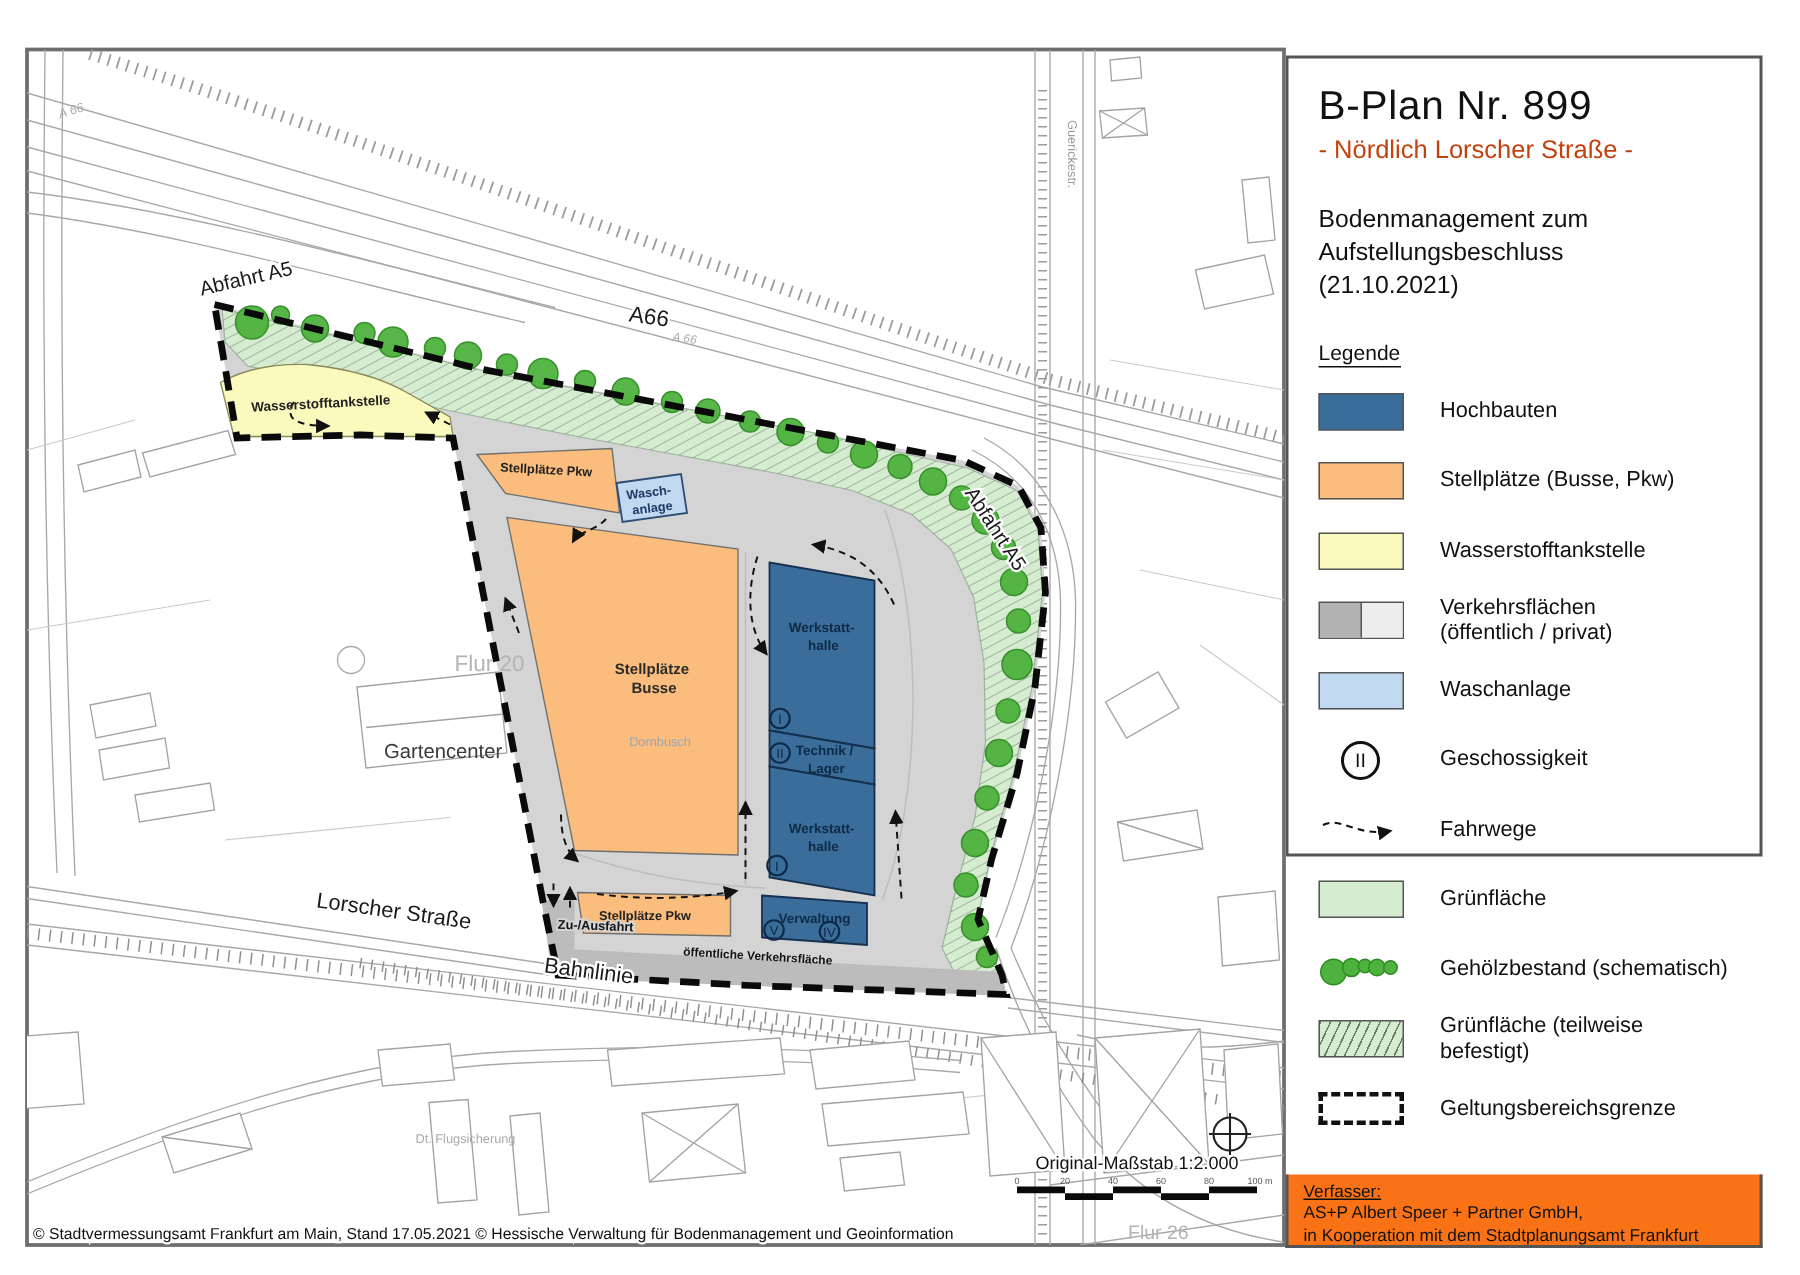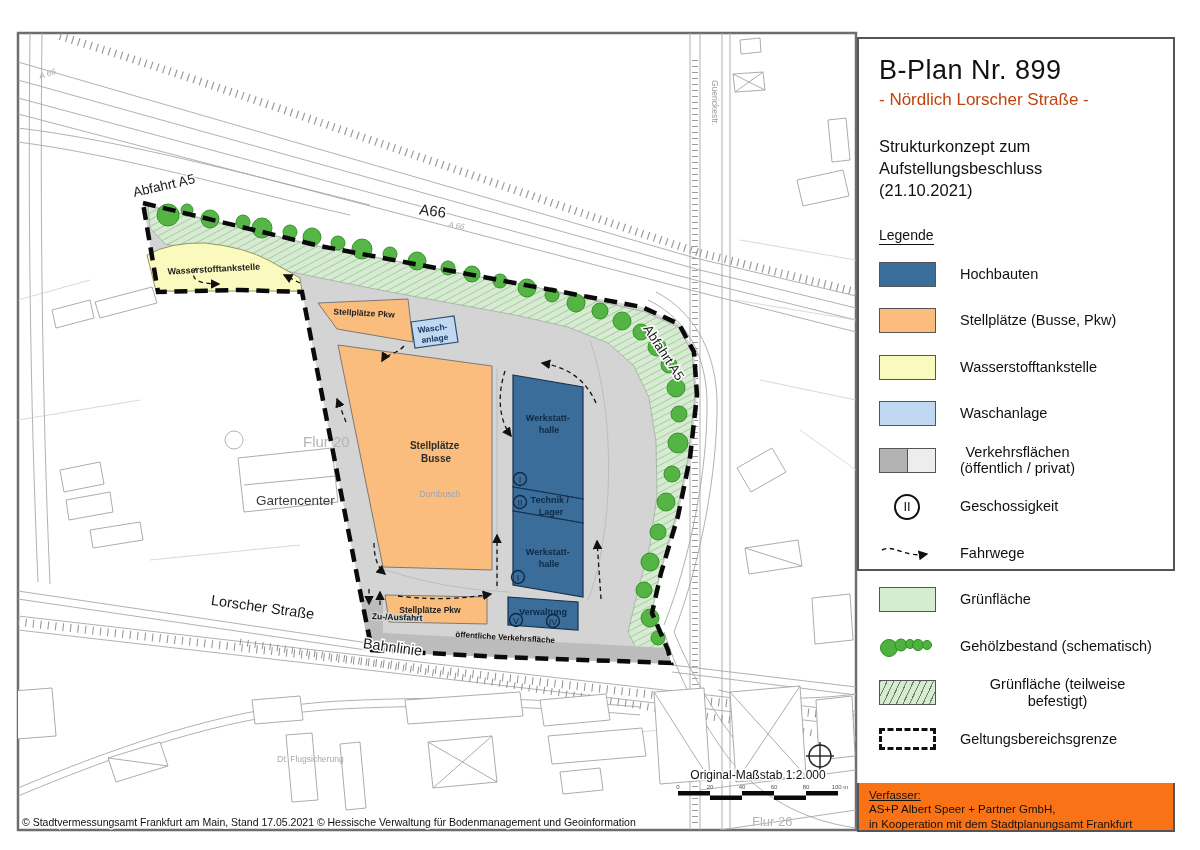--- a/index.html
+++ b/index.html
@@ -9,21 +9,21 @@
   
   .panel{position:absolute;left:857px;top:37px;width:318px;height:534px;
     border:2px solid #555;background:#fff;box-sizing:border-box;padding:16px 18px 0 20px;}
   .title{font-size:27px;color:#111;letter-spacing:.5px;}
   .subtitle{font-size:17px;color:#c2410c;margin-top:4px;}
   .concept{font-size:16.5px;color:#111;margin-top:26px;line-height:1.32;}
   .legend-head{display:inline-block;font-size:14px;color:#111;margin-top:26px;
     border-bottom:1px solid #111;padding-bottom:1px;text-align:right;}
   .lrows{margin-top:16px;}
   .lrow{display:flex;align-items:center;margin-bottom:20.5px;height:26px;}
-  .lrow .lab{font-size:14.5px;color:#111;margin-left:24px;line-height:1.15;text-align:center;}
+  .lrow .lab{font-size:14.5px;color:#111;margin-left:24px;line-height:1.15;}
   .sw{width:57px;height:25px;border:1.4px solid #555;box-sizing:border-box;flex:0 0 auto;}
   .sw.split{display:flex;border:1.4px solid #555;}
   .sw.split .h1{flex:1;background:#b3b3b3;border-right:1.2px solid #555;}
   .sw.split .h2{flex:1;background:#ededed;}
   .sw.hatch{background-color:#d5ecd0;
     background-image:repeating-linear-gradient(115deg,#6b7b6b 0 1px,rgba(0,0,0,0) 1px 6px);}
   .sw.dashed{border:3px dashed #111;background:#fff;height:22px;}
   .circle-sym{width:26px;height:26px;border:2px solid #111;border-radius:50%;
     display:flex;align-items:center;justify-content:center;font-size:13px;color:#111;
     margin-left:15px;flex:0 0 auto;box-sizing:border-box;}
@@ -327,52 +327,52 @@
     </g>
 
     <text x="22" y="826" font-size="10.5" fill="#111" style="paint-order:stroke" stroke="#fff" stroke-width="3">© Stadtvermessungsamt Frankfurt am Main, Stand 17.05.2021 © Hessische Verwaltung für Bodenmanagement und Geoinformation</text>
   </g>
 </svg>
 
 <div class="panel">
   <div class="title">B-Plan Nr. 899</div>
   <div class="subtitle">- Nördlich Lorscher Straße -</div>
   <div class="concept">
-    <div>Strukturkonzept zum</div>
+    <div>Bodenmanagement zum</div>
     <div>Aufstellungsbeschluss</div>
     <div>(21.10.2021)</div>
   </div>
   <div class="legend-head">Legende</div>
 
   <div class="lrows">
     <div class="lrow">
       <div class="sw" style="background:#3a6d99"></div>
       <div class="lab">Hochbauten</div>
     </div>
     <div class="lrow">
       <div class="sw" style="background:#fbbd7d"></div>
       <div class="lab">Stellplätze (Busse, Pkw)</div>
     </div>
     <div class="lrow">
       <div class="sw" style="background:#fafabe"></div>
       <div class="lab">Wasserstofftankstelle</div>
-    </div>
-    <div class="lrow">
-      <div class="sw" style="background:#c0d8f0"></div>
-      <div class="lab">Waschanlage</div>
     </div>
     <div class="lrow">
       <div class="sw split">
             <div class="h1"></div>
             <div class="h2"></div>
           </div>
       <div class="lab">
         <div>Verkehrsflächen</div>
         <div>(öffentlich / privat)</div>
       </div>
+    </div>
+    <div class="lrow">
+      <div class="sw" style="background:#c0d8f0"></div>
+      <div class="lab">Waschanlage</div>
     </div>
     <div class="lrow">
       <div class="circle-sym">II</div>
       <div class="lab after-circle">Geschossigkeit</div>
     </div>
     <div class="lrow">
       <svg class="symbox" viewBox="0 0 57 26">
         <defs>
               <marker id="lah" viewBox="0 0 10 10" refX="8.5" refY="5" markerWidth="7" markerHeight="7" orient="auto">
                 <path d="M0,0 L10,5 L0,10 Z" fill="#111"></path>

